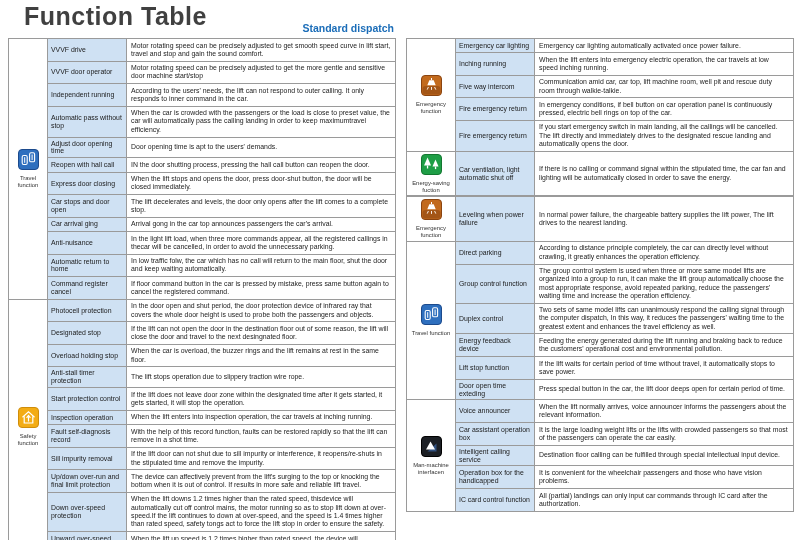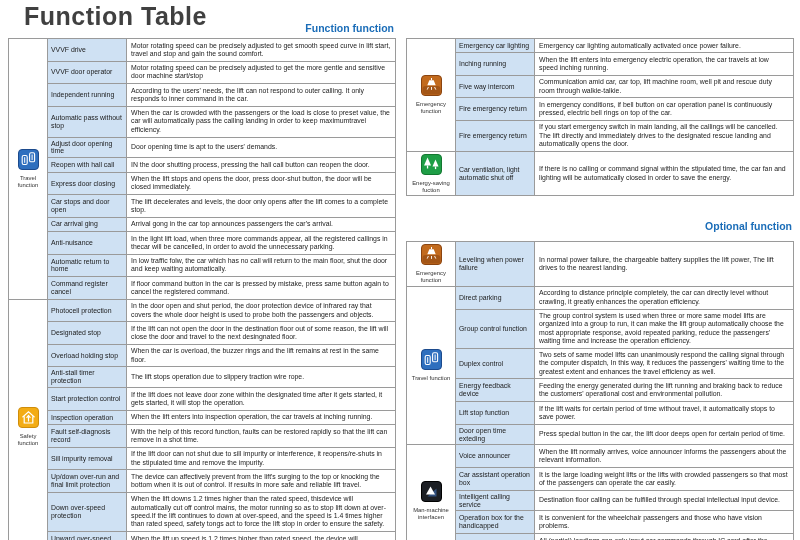--- a/index.html
+++ b/index.html
@@ -32,21 +32,21 @@
   .gicon{display:inline-block;width:21px;height:21px;}
   .gicon svg{display:block;}
   .glabel{font-size:5.9px;line-height:1.15;color:#333;margin-top:1px;}
 </style>
 </head>
 <body>
 
 <div class="page-title">Function Table</div>
 
 <div class="col col-left">
-  <div class="sec-label">Function function</div>
+  <div class="sec-label">Standard dispatch</div>
   <table class="ftab">
     <tbody id="tbl-std-left">
         <tr>
           <td class="gcell" rowspan="12"><div class="gicon"><svg width="21" height="21" viewBox="0 0 21 21">
                 <rect x="0.5" y="0.5" width="20" height="20" rx="3.5" fill="#2e6fbe" stroke="#1c4a8c"></rect>
                 <rect x="4.2" y="6.5" width="5" height="9" rx="1.4" fill="none" stroke="#fff" stroke-width="1.1"></rect>
                 <line x1="6.7" y1="8.2" x2="6.7" y2="13.8" stroke="#fff" stroke-width="1"></line>
                 <rect x="11.6" y="3.8" width="5" height="9" rx="1.4" fill="none" stroke="#fff" stroke-width="1.1"></rect>
                 <line x1="14.1" y1="5.5" x2="14.1" y2="11.1" stroke="#fff" stroke-width="1"></line>
               </svg></div><div class="glabel">Travel function</div></td>
@@ -191,21 +191,20 @@
                 <polygon points="6.5,3.5 3,11.5 10,11.5" fill="#fff"></polygon>
                 <rect x="5.9" y="11.5" width="1.3" height="3" fill="#fff"></rect>
                 <polygon points="14.5,5.5 11.5,12.5 17.5,12.5" fill="#fff"></polygon>
                 <rect x="13.9" y="12.5" width="1.3" height="2.6" fill="#fff"></rect>
               </svg></div><div class="glabel">Energy-saving fuction</div></td>
           <td class="name">Car ventilation, light automatic shut off</td>
           <td class="desc">If there is no calling or command signal within the stipulated time, the car fan and lighting will be automatically closed in order to save the energy.</td>
         </tr>
       </tbody>
   </table>
-  <div class="sec-label opt-label">Optional function</div>
   <table class="ftab">
     <tbody id="tbl-opt-right">
         <tr>
           <td class="gcell" rowspan="1"><div class="gicon"><svg width="21" height="21" viewBox="0 0 21 21">
                 <rect x="0.5" y="0.5" width="20" height="20" rx="3.5" fill="#c26a1d" stroke="#8a4410"></rect>
                 <rect x="1.5" y="11" width="18" height="8.5" rx="3" fill="#8a4410" opacity="0.55"></rect>
                 <line x1="10.5" y1="3" x2="10.5" y2="5" stroke="#fff" stroke-width="1"></line>
                 <path d="M6.3 10.2 L14.7 10.2 L12.7 5.3 L8.3 5.3 Z" fill="#fff"></path>
                 <line x1="7.4" y1="12" x2="6.2" y2="14.6" stroke="#fff" stroke-width="0.9"></line>
                 <line x1="10.5" y1="12" x2="10.5" y2="14.9" stroke="#fff" stroke-width="0.9"></line>

